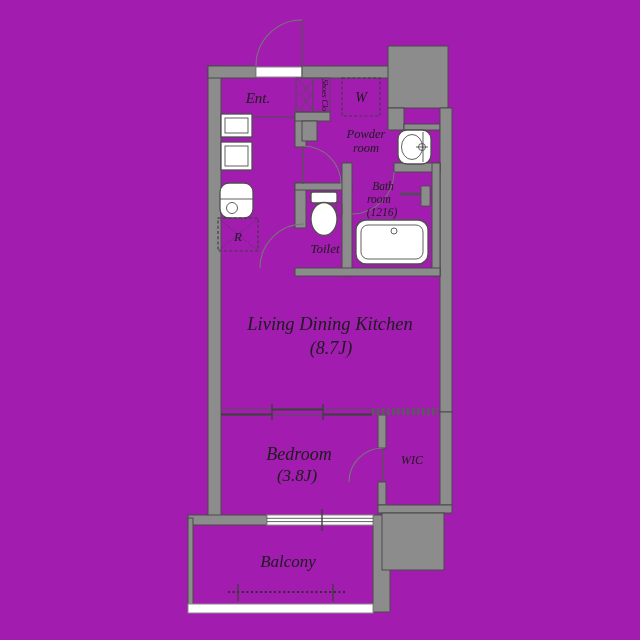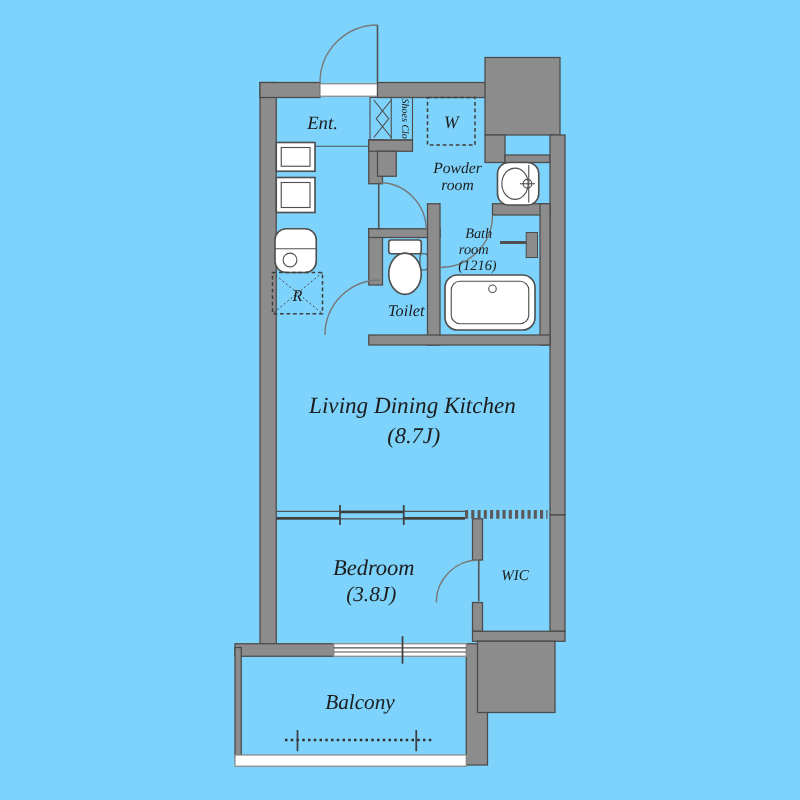--- a/index.html
+++ b/index.html
@@ -1,16 +1,16 @@
 <!DOCTYPE html>
 <html><head>
 <meta charset="utf-8">
 <style>
   html,body{margin:0;padding:0;background:#ffffff;}
-  .stage{width:640px;height:640px;position:relative;background:#7dd3fc;}
+  .stage{width:640px;height:640px;position:relative;background:#a21caf;}
   svg{display:block;}
   .wall{stroke:#4a4a4a;stroke-width:1;}
   .sill{fill:#ffffff;stroke:#8a8a8a;stroke-width:1;}
   .fixline{fill:#ffffff;stroke:#4f4f4f;stroke-width:1.3;}
   .thin{fill:none;stroke:#4f4f4f;stroke-width:0.9;}
   .arc{fill:none;stroke:#777777;stroke-width:1.1;}
   .leaf{stroke:#555555;stroke-width:1.3;}
   .dashbox{fill:none;stroke:#3f3f3f;stroke-width:1.2;stroke-dasharray:3,2.2;}
   .dotline{fill:none;stroke:#3f3f3f;stroke-width:0.8;stroke-dasharray:1.5,2;}
   .track{stroke:#555555;stroke-width:1;}

